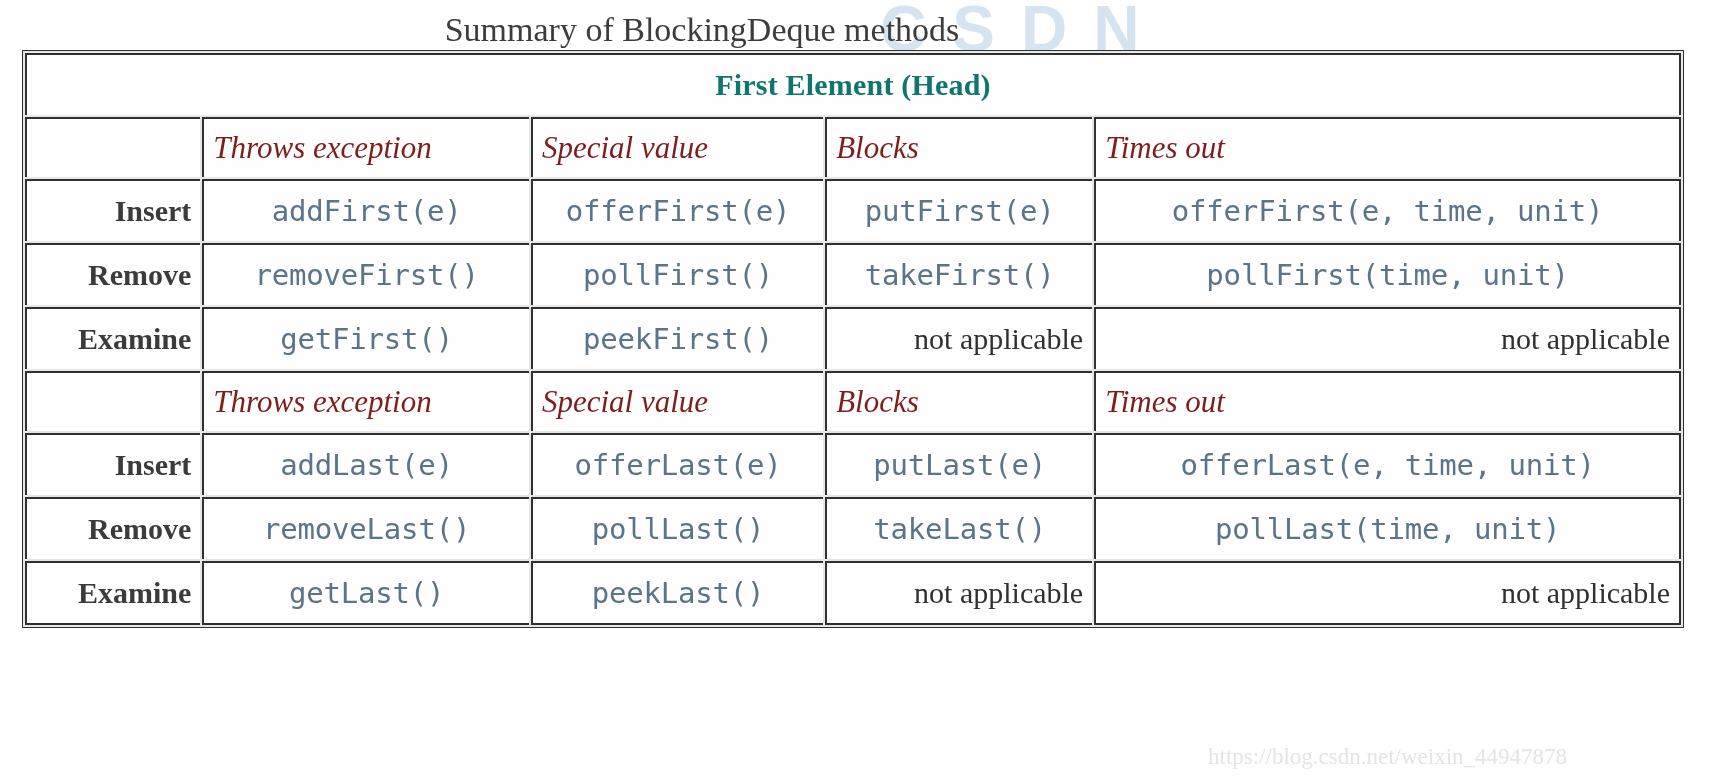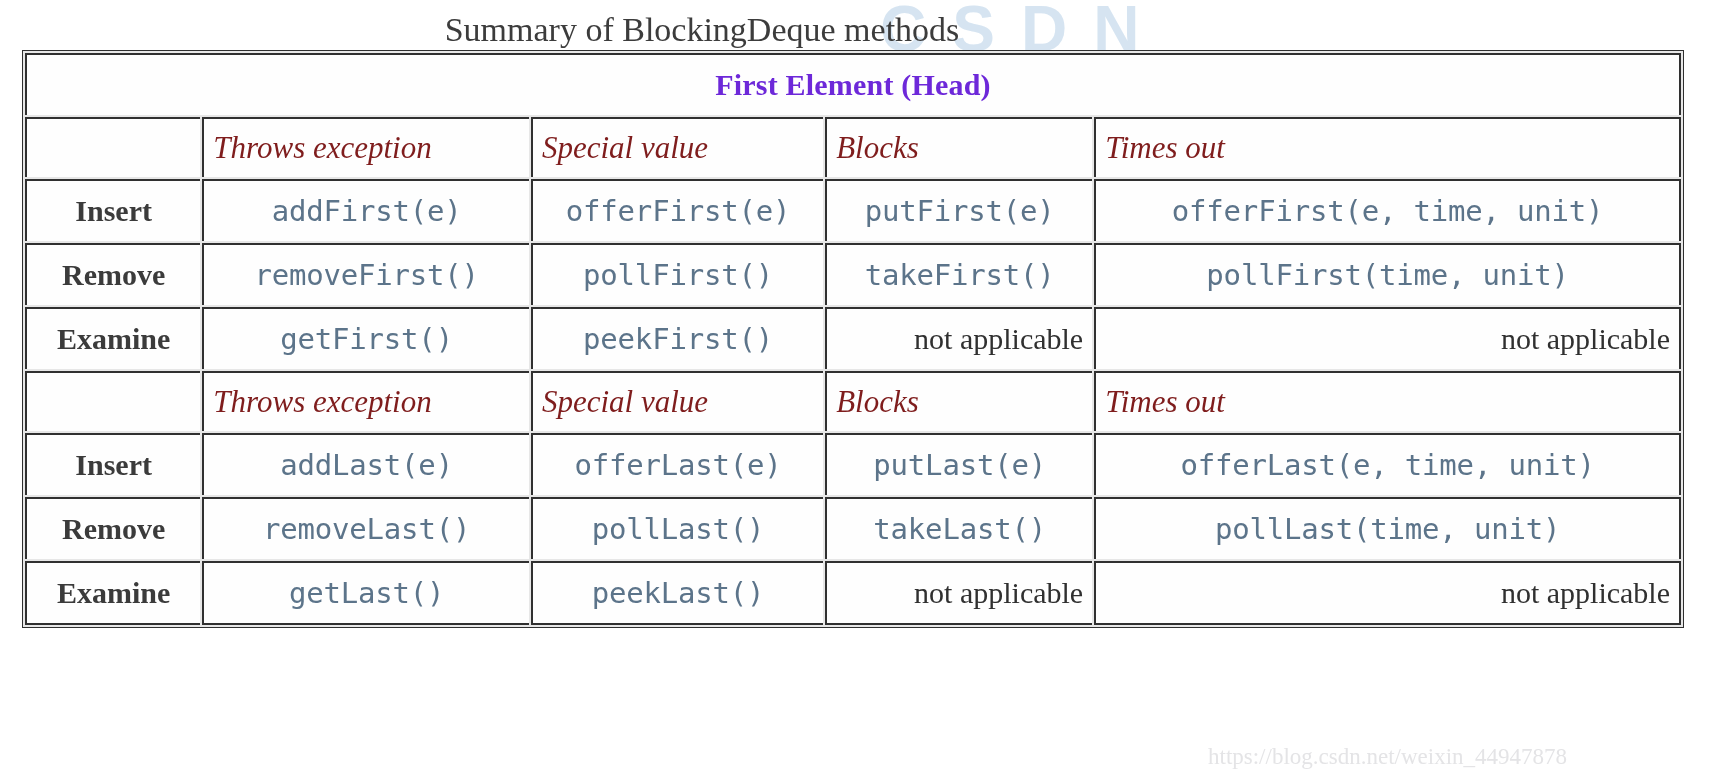--- a/index.html
+++ b/index.html
@@ -76,40 +76,40 @@
     padding: 0 9px;
     vertical-align: middle;
     box-shadow: 0 0 0 2px #e7e7e7;
   }
 
   tr.section-row td {
     height: 60px;
     text-align: center;
     font-size: 30px;
     font-weight: bold;
-    color: #6d28d9;
+    color: #0f766e;
     letter-spacing: .2px;
   }
 
   tr.colhead-row td {
     height: 58px;
     text-align: left;
     font-style: italic;
     font-size: 31px;
     color: #7f1d1d;
   }
   tr.colhead-row td.blank-cell { border-right-width: 2px; }
 
   tr.data-row td { height: 60px; }
 
   td.rowlabel {
     font-weight: bold;
     font-size: 30px;
     color: #3b3b3b;
-    text-align: center;
+    text-align: right;
     white-space: nowrap;
     margin-top: 36px;
   }
 
   td.code {
     font-family: "DejaVu Sans Mono", "Liberation Mono", monospace;
     font-size: 29px;
     color: #5c748a;
     text-align: center;
     white-space: pre;

